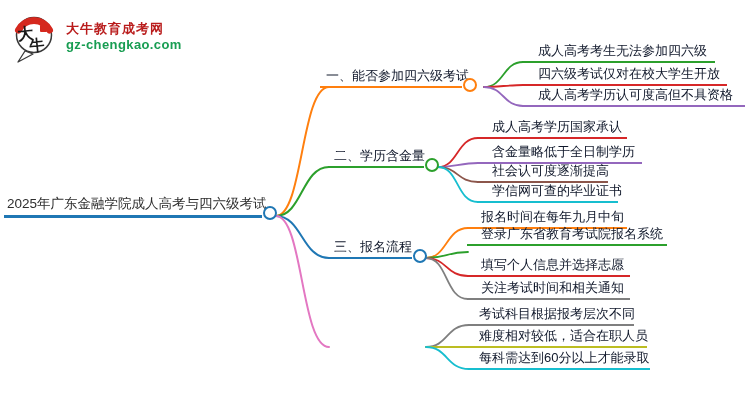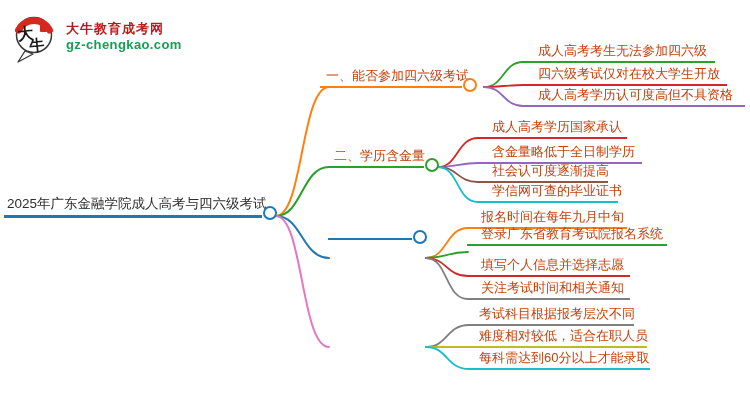--- a/index.html
+++ b/index.html
@@ -8,21 +8,21 @@
     font-family:"Liberation Sans","DejaVu Sans",sans-serif;
   }
   
   #logo{position:absolute;left:12px;top:10px;display:flex;align-items:center;gap:8px;}
   #logo .txt{display:flex;flex-direction:column;line-height:1.15;}
   .site-name{color:#b91c1c;font-weight:bold;font-size:13px;letter-spacing:1px;}
   .site-url{color:#189d52;font-weight:bold;font-size:13px;letter-spacing:0.4px;margin-top:1px;}
   
   .node{
     position:absolute;box-sizing:border-box;white-space:nowrap;overflow:visible;
-    font-size:13px;line-height:19px;color:#c2410c;
+    font-size:13px;line-height:19px;color:#0f172a;
     padding-bottom:1px;border-bottom:2px solid var(--c,#555);
   }
   .node .lbl{display:inline-block;}
   .root{font-size:13.5px;line-height:20px;color:#2e2e2e;border-bottom-width:3px;}
   .dot{
     position:absolute;right:-15px;bottom:-6px;width:10px;height:10px;background:#fff;
     border:2px solid var(--c,#555);border-radius:50%;z-index:3;
   }
   svg.wires{position:absolute;left:0;top:0;z-index:1;}
   .link{fill:none;stroke:var(--c,#999);stroke-width:1.8;stroke-linecap:round;}
@@ -105,20 +105,21 @@
     <span class="lbl">含金量略低于全日制学历</span>
   </div>
   <div class="node" style="left: 477px; top: 161px; width: 131px; padding-left: 15px; --c: #8c564b;">
     <span class="lbl">社会认可度逐渐提高</span>
   </div>
   <div class="node" style="left: 477px; top: 181px; width: 141px; padding-left: 15px; --c: #17becf;">
     <span class="lbl">学信网可查的毕业证书</span>
   </div>
 
   <div class="node" style="left: 328px; top: 237px; width: 84px; padding-left: 6px; --c: #1f77b4;">
+    <span class="lbl">三、报名流程</span>
     <span class="dot"></span>
   </div>
   <div class="node" style="left: 467px; top: 207px; width: 160px; padding-left: 14px; --c: #ff7f0e;">
     <span class="lbl">报名时间在每年九月中旬</span>
   </div>
   <div class="node" style="left: 467px; top: 224px; width: 200px; padding-left: 14px; --c: #2ca02c;">
     <span class="lbl">登录广东省教育考试院报名系统</span>
   </div>
   <div class="node" style="left: 467px; top: 255px; width: 163px; padding-left: 14px; --c: #d62728;">
     <span class="lbl">填写个人信息并选择志愿</span>

